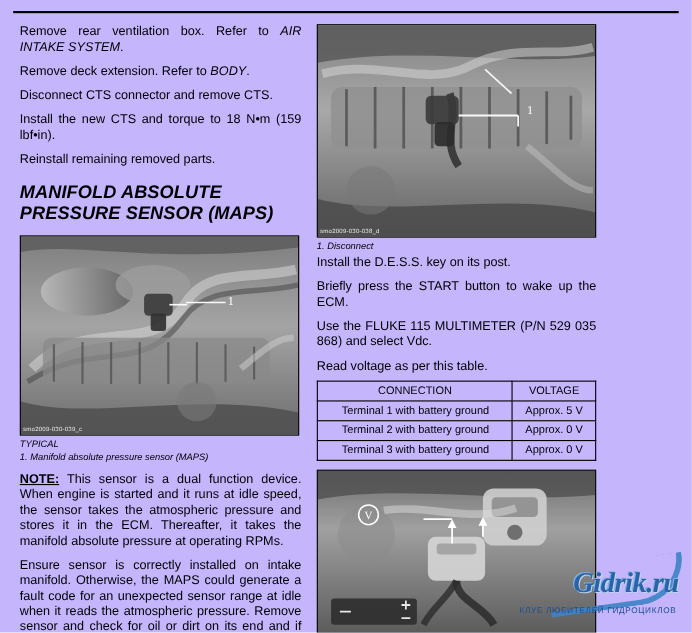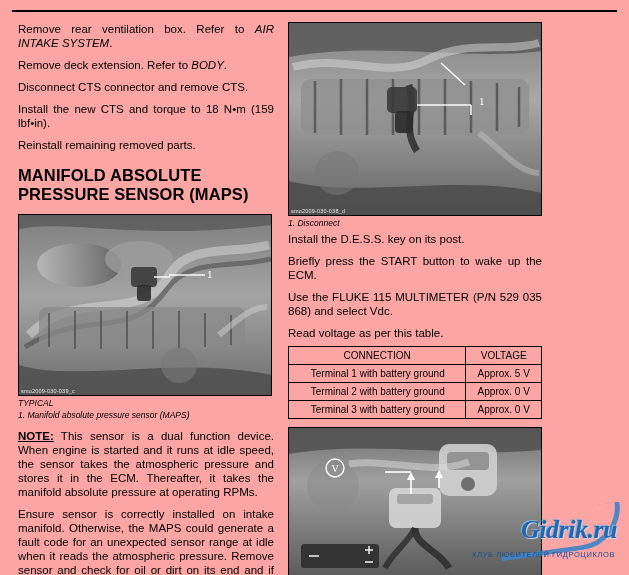--- a/index.html
+++ b/index.html
@@ -13,21 +13,21 @@
     font-family: "Liberation Sans", sans-serif;
     color: #000;
     overflow: hidden;
     position: relative;
   }
   .page {
     position: absolute;
     left: 0; top: 0;
     width: 629px;
     height: 575px;
-    background: #fca5a5;
+    background: #c4b5fd;
   }
   .rule-top {
     position: absolute;
     left: 12px;
     top: 10px;
     width: 605px;
     height: 2px;
     background: #000;
   }
   .col-left {
@@ -51,20 +51,21 @@
   p.body.tight {
     margin-bottom: 6px;
   }
   .ital { font-style: italic; }
   h2.section {
     font-size: 16.5px;
     font-weight: bold;
     line-height: 19px;
     margin: 14px 0 10px 0;
     letter-spacing: 0.1px;
+    font-style: italic;
   }
   .figure {
     position: relative;
     border: 1px solid #000;
     background: #9a9a9a;
     overflow: hidden;
   }
   .fig-caption {
     font-size: 8.5px;
     line-height: 10px;

